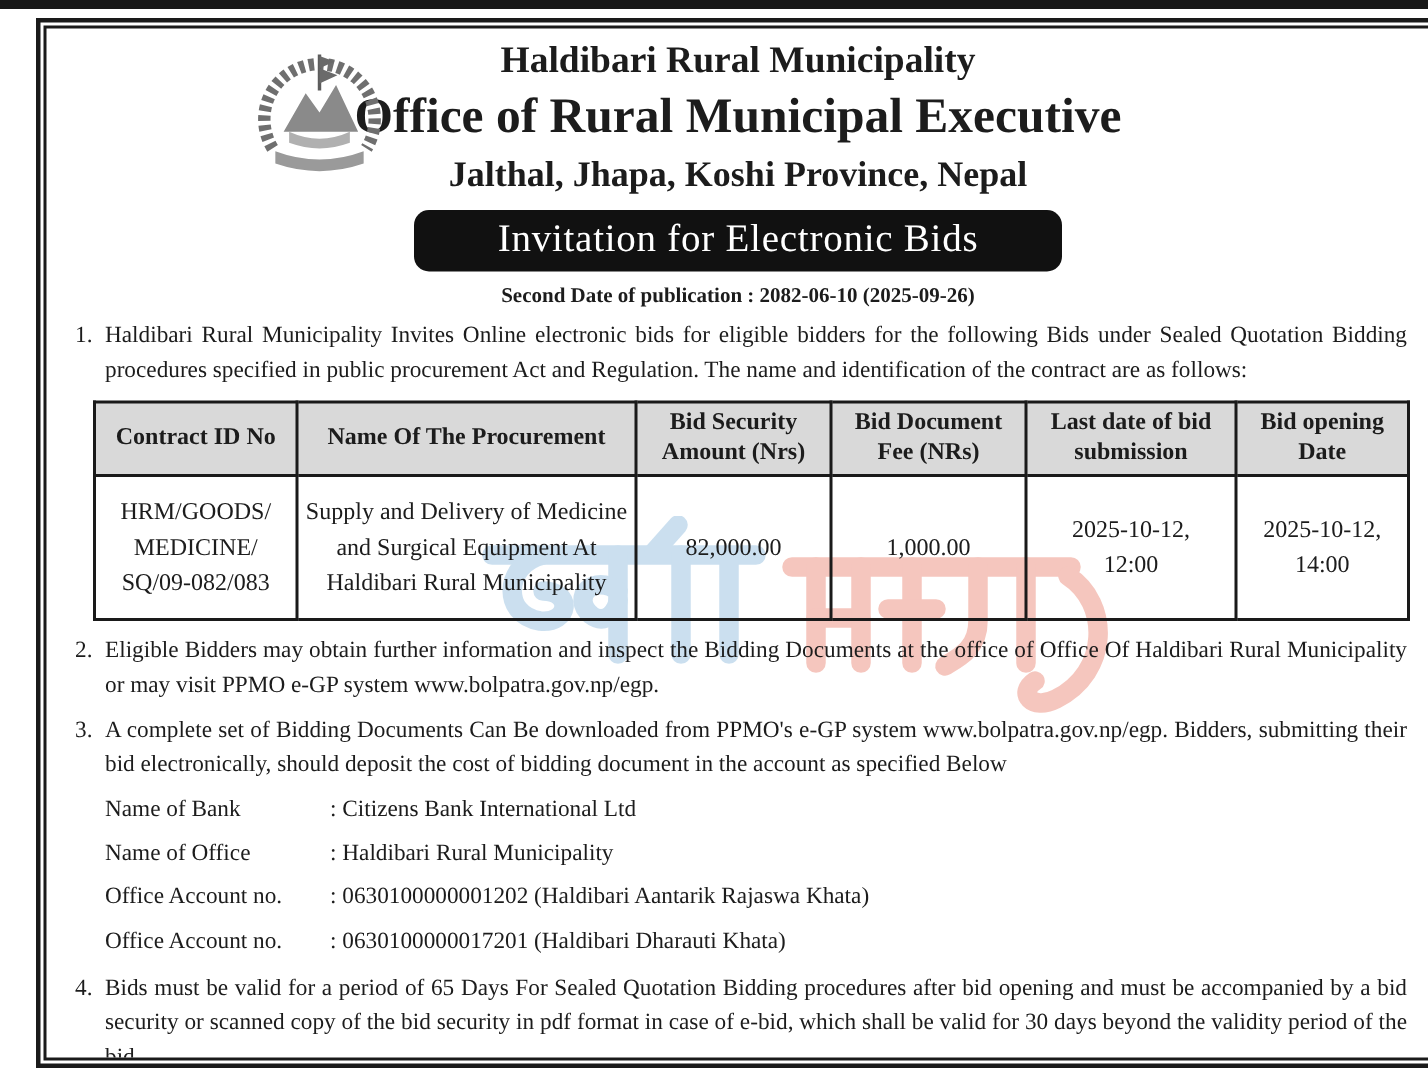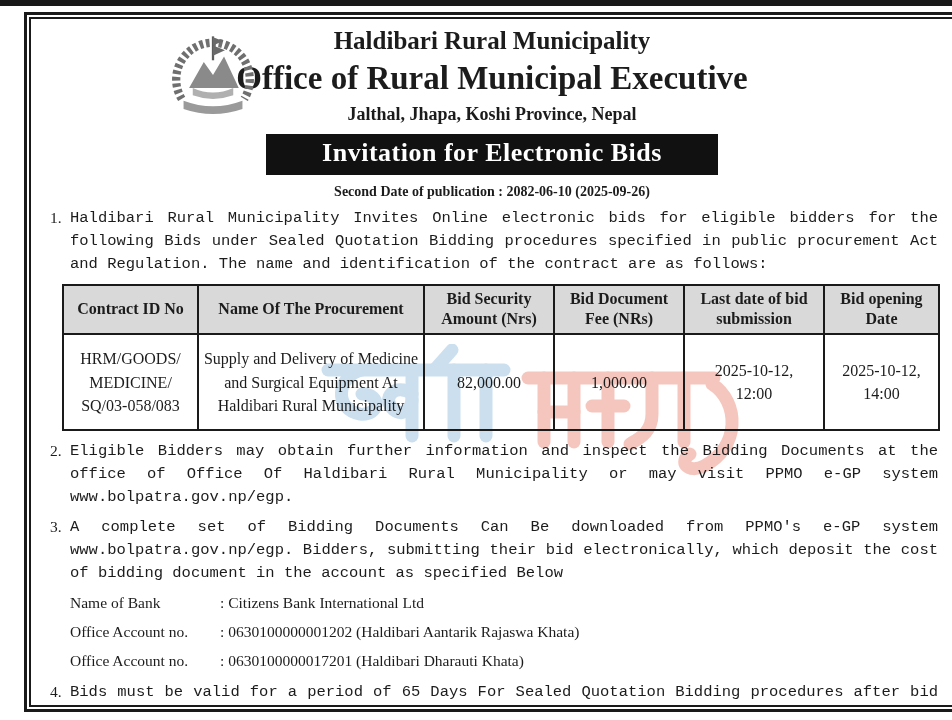--- a/index.html
+++ b/index.html
@@ -16,32 +16,32 @@
   .content { position:relative; z-index:1; padding:4px 13px 0 13px; height:100%; }
 
   
   .watermark { position:absolute; left:285px; top:325px; z-index:0; opacity:.6; }
 
   
   .doc-header { position:relative; text-align:center; margin-top:4px; }
   .emblem { position:absolute; left:120px; top:2px; width:98px; height:92px; }
   .title-1 { font-size:25px; font-weight:bold; line-height:1.15; }
   .title-2 { font-size:33px; font-weight:bold; line-height:1.15; margin-top:4px; }
-  .address { font-size:18px; font-weight:bold; margin-top:6px; }
+  .address { font-size:24px; font-weight:bold; margin-top:6px; }
 
   .banner-wrap { text-align:center; margin-top:9px; }
   .banner { display:inline-block; background:#111111; color:#ffffff; font-size:26px;
-            font-weight:bold; padding:4px 56px 7px 56px; letter-spacing:.5px; }
+            font-weight:normal; padding:4px 56px 7px 56px; letter-spacing:.5px;border-radius:10px; }
 
   .pub-line { text-align:center; font-size:14px; font-weight:bold; margin-top:9px; }
 
   
   .notice { display:flex; margin-top:7px; font-size:15.5px; line-height:1.48; }
   .notice .num { width:20px; flex:0 0 20px; margin-left:6px; }
-  .notice .txt { flex:1; text-align:justify; padding-right:2px;font-family:Liberation Mono, monospace; }
+  .notice .txt { flex:1; text-align:justify; padding-right:2px; }
 
   
   table.bids { border-collapse:collapse; margin:8px 0 0 18px; width:876px;
                font-size:16px; table-layout:fixed;padding-left:40px; }
   table.bids th, table.bids td { border:2px solid #1a1a1a; text-align:center;
                vertical-align:middle; white-space:pre-line; padding:3px 4px; }
   table.bids th { background:#d9d9d9; font-weight:bold; height:47px; line-height:1.3; }
   table.bids td { height:96px; line-height:1.45; }
   .c1{width:135px}.c2{width:226px}.c3{width:130px}.c4{width:130px}.c5{width:140px}.c6{width:115px}
 
@@ -137,47 +137,51 @@
 Fee (NRs)</th>
             <th>Last date of bid
 submission</th>
             <th>Bid opening Date</th>
           </tr>
         </thead>
         <tbody>
           <tr>
             <td>HRM/GOODS/
 MEDICINE/
-SQ/03-058/083</td>
+SQ/09-082/083</td>
             <td>Supply and Delivery of Medicine
 and Surgical Equipment At
 Haldibari Rural Municipality</td>
             <td>82,000.00</td>
             <td>1,000.00</td>
             <td>2025-10-12,
 12:00</td>
             <td>2025-10-12,
 14:00</td>
           </tr>
         </tbody>
       </table>
 
       <div class="notice" style="margin-top:9px">
         <span class="num">2.</span>
         <span class="txt">Eligible Bidders may obtain further information and inspect the Bidding Documents at the office of Office Of Haldibari Rural Municipality or may visit PPMO e-GP system www.bolpatra.gov.np/egp.</span>
       </div>
 
       <div class="notice">
         <span class="num">3.</span>
-        <span class="txt">A complete set of Bidding Documents Can Be downloaded from PPMO's e-GP system  www.bolpatra.gov.np/egp. Bidders, submitting their bid electronically, which deposit the cost of bidding document in the account as specified Below</span>
+        <span class="txt">A complete set of Bidding Documents Can Be downloaded from PPMO's e-GP system  www.bolpatra.gov.np/egp. Bidders, submitting their bid electronically, should deposit the cost of bidding document in the account as specified Below</span>
       </div>
 
       <div class="bank-row">
         <span class="lbl">Name of Bank</span>
         <span class="val">: Citizens Bank International Ltd</span>
+      </div>
+      <div class="bank-row">
+        <span class="lbl">Name of Office</span>
+        <span class="val">: Haldibari Rural Municipality</span>
       </div>
       <div class="bank-row">
         <span class="lbl">Office Account no.</span>
         <span class="val">: 0630100000001202 (Haldibari Aantarik Rajaswa Khata)</span>
       </div>
       <div class="bank-row">
         <span class="lbl">Office Account no.</span>
         <span class="val">: 0630100000017201 (Haldibari Dharauti Khata)</span>
       </div>
 

